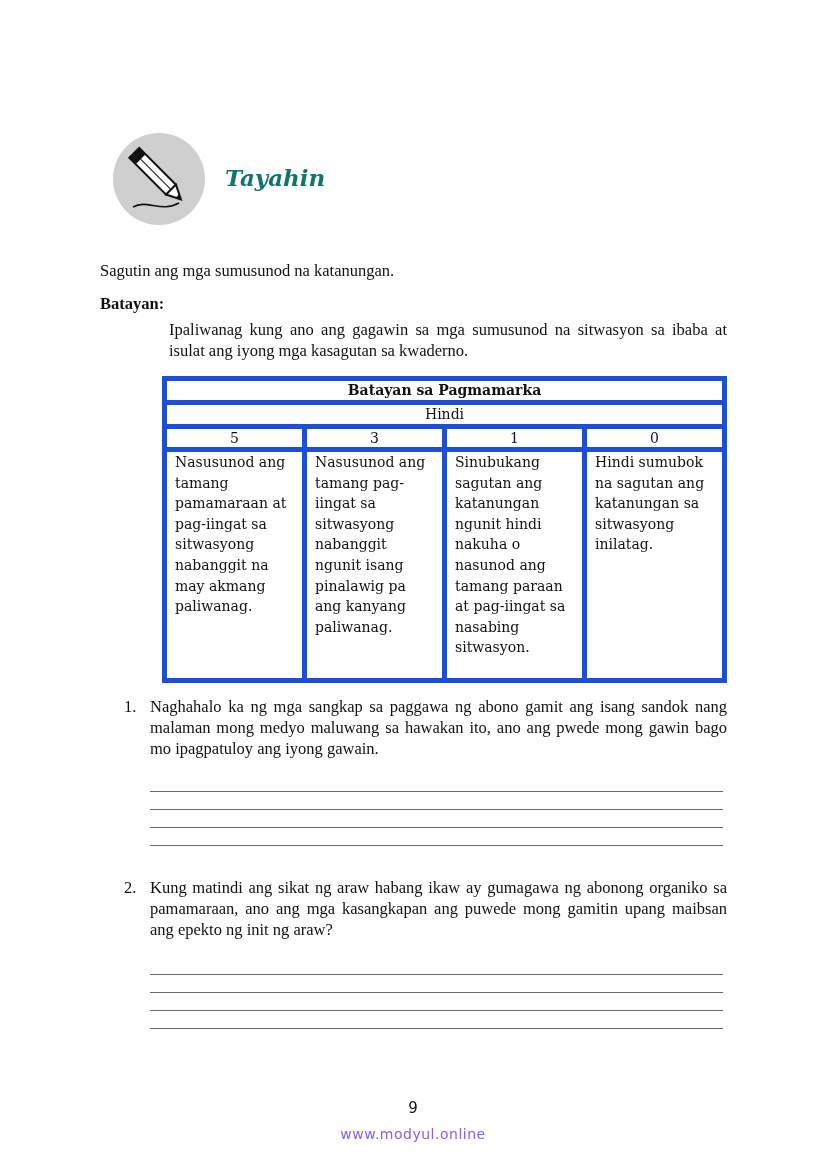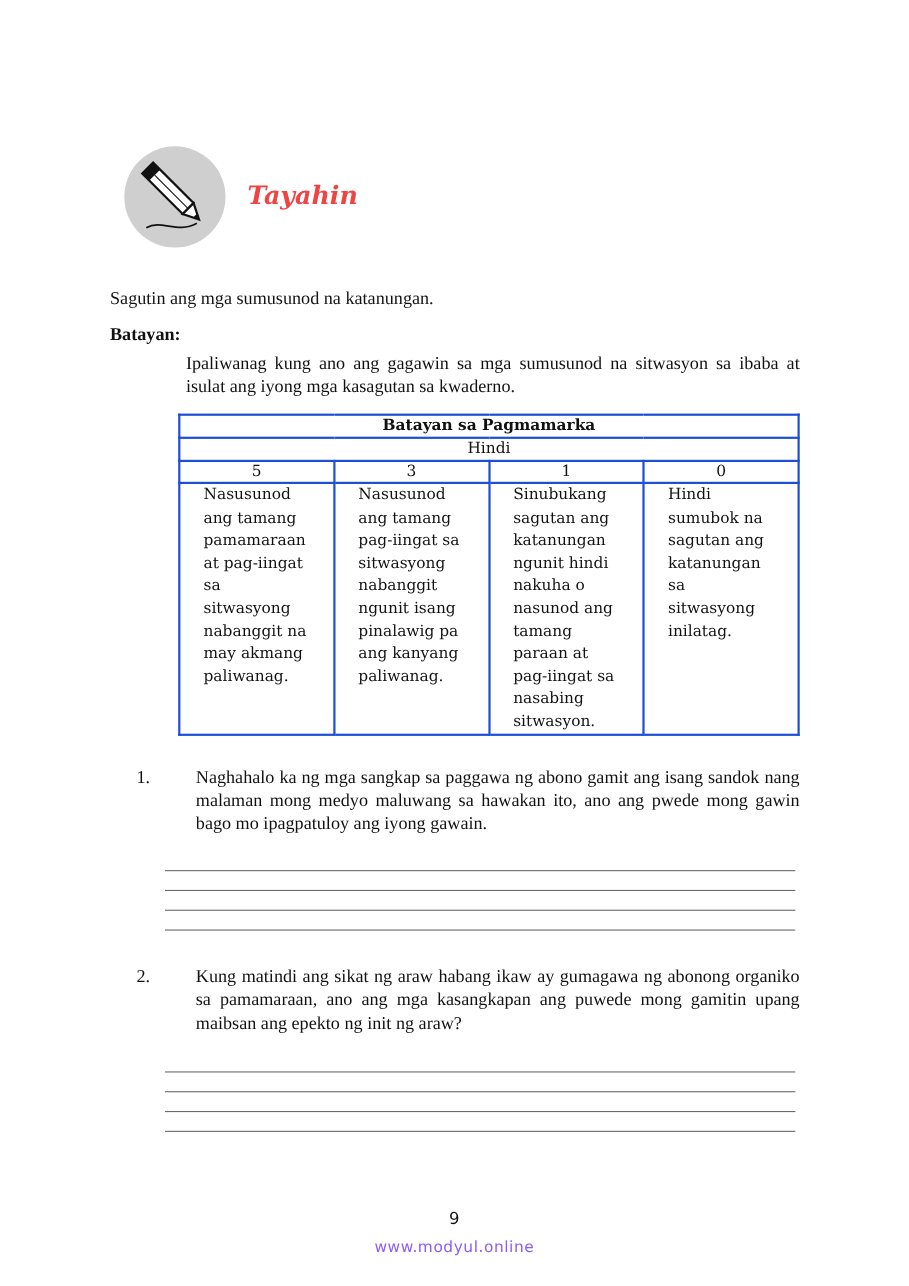--- a/index.html
+++ b/index.html
@@ -9,55 +9,55 @@
     color: #111;
   }
   .icon-circle {
     position: absolute; left: 113px; top: 133px; width: 92px; height: 92px;
     border-radius: 50%; background: #cfcfcf;
   }
   .icon-circle svg { position: absolute; left: 0; top: 0; }
   .section-title {
     position: absolute; left: 225px; top: 164px;
     font-family: "DejaVu Serif", serif; font-weight: bold; font-style: italic;
-    font-size: 23px; color: #ef4444;
+    font-size: 23px; color: #0f766e;
   }
   .intro {
     position: absolute; left: 100px; top: 261px;
     font-family: Liberation Serif, serif; font-size: 16.5px;
   }
   .panuto {
     position: absolute; left: 100px; top: 293px; width: 627px;
     font-family: "Liberation Serif", serif; font-size: 16.5px; line-height: 21px;
     display: flex;
   }
   .panuto-label { font-weight: bold; width: 69px; flex: 0 0 69px; }
   .panuto-text { flex: 1; text-align: justify; margin-top: 26px; }
 
   table.rubric {
     position: absolute; left: 162px; top: 376px; width: 565px;
     border-collapse: collapse;
     font-family: "DejaVu Serif", serif; font-size: 14px;
   }
   table.rubric td {
-    border: 2px solid #1d4ed8; padding: 0 21px; vertical-align: top;
+    border: 5px solid #1d4ed8; padding: 0 8px; vertical-align: top;
   }
   .rub-title td { text-align: center; font-weight: bold; height: 19px; line-height: 19px; }
   .rub-sub td { text-align: center; height: 19px; line-height: 19px; }
   .rub-score td { text-align: center; height: 18px; line-height: 18px; width: 25%; }
   .rub-desc td { height: 226px; line-height: 20.6px; padding-top: 0; }
   .rub-score td + td, .rub-desc td + td { border-left-color: #b5b5b5; }
 
   .question {
     position: absolute; left: 124px; width: 603px;
     font-family: "Liberation Serif", serif; font-size: 16.5px; line-height: 21px;
     display: flex;
   }
   .q-num { flex: 0 0 26px; }
-  .q-text { flex: 1; text-align: justify; margin-left: 28px; }
+  .q-text { flex: 1; text-align: justify; }
   .q1 { top: 696px; }
   .q2 { top: 877px; }
 
   .answer-line {
     position: absolute; left: 150px; width: 573px; height: 0;
     border-top: 1px solid #6a6a6a;
   }
   .page-number {
     position: absolute; left: 0; width: 826px; top: 1099px; text-align: center;
     font-family: "DejaVu Sans", sans-serif; font-size: 15px; color: #111;

